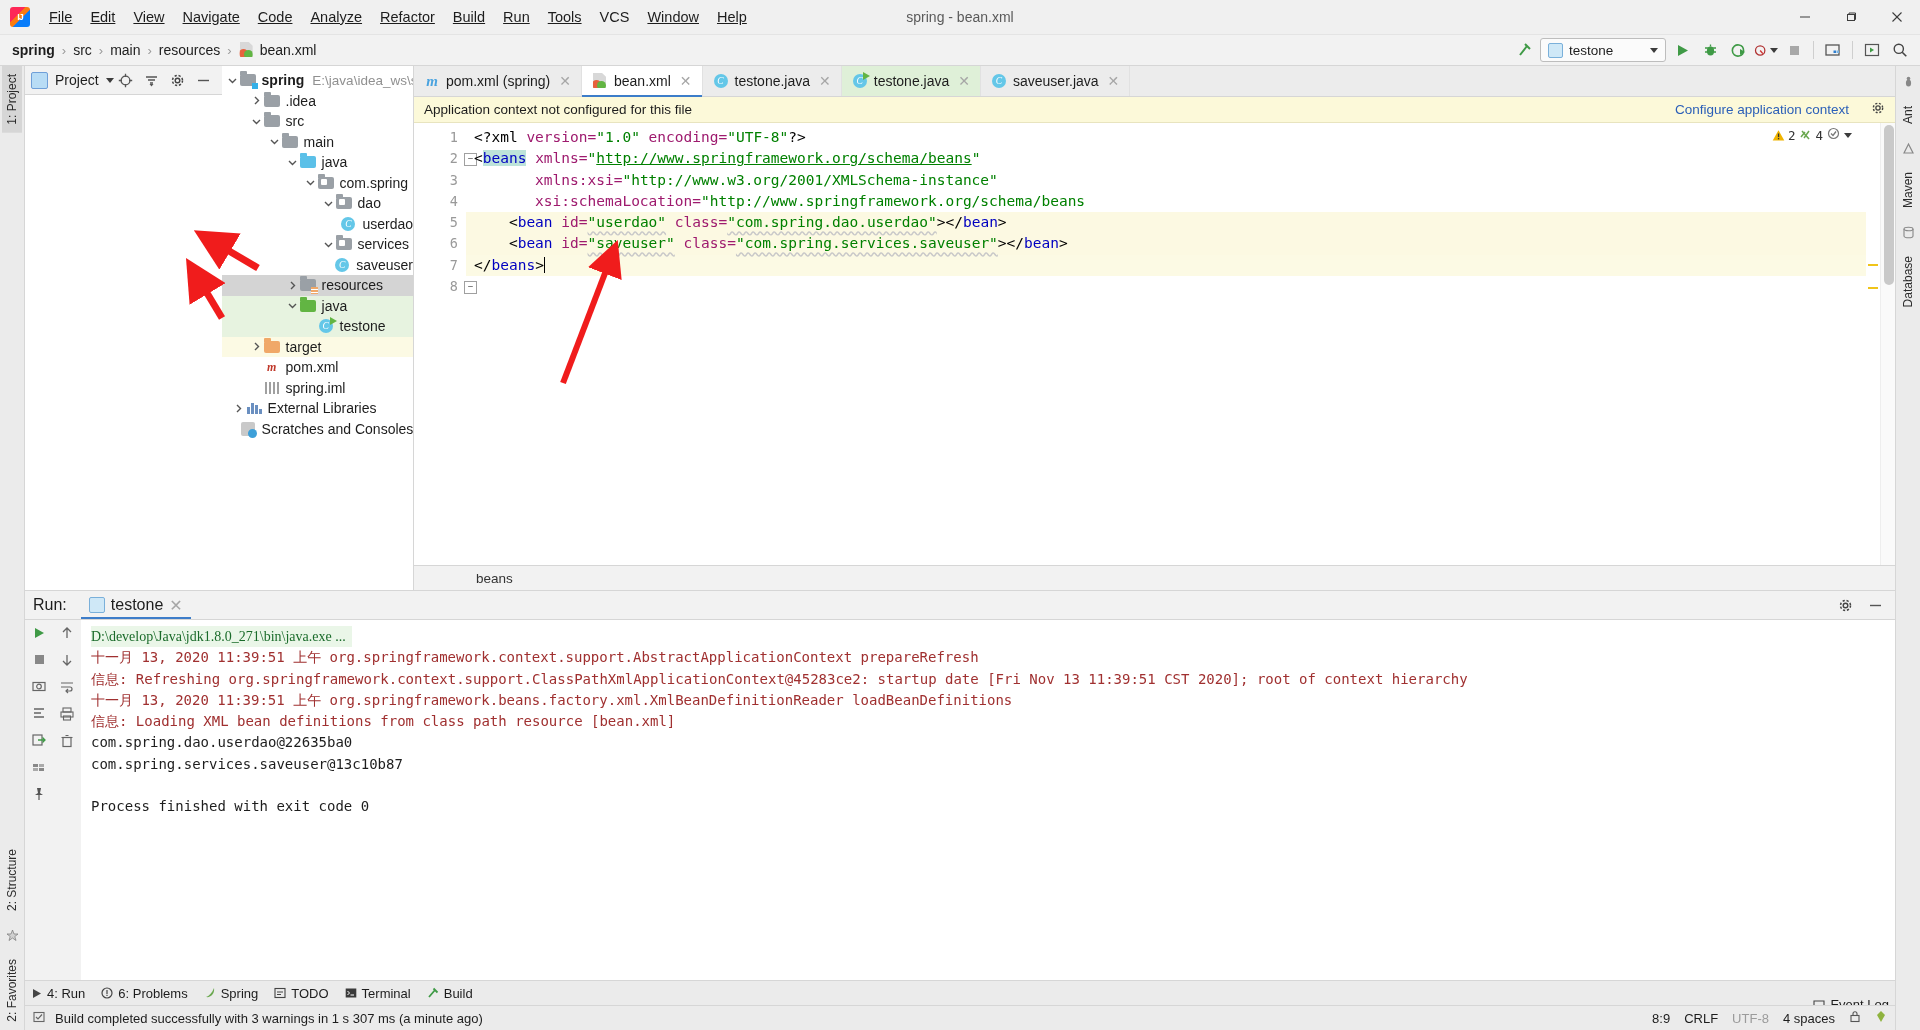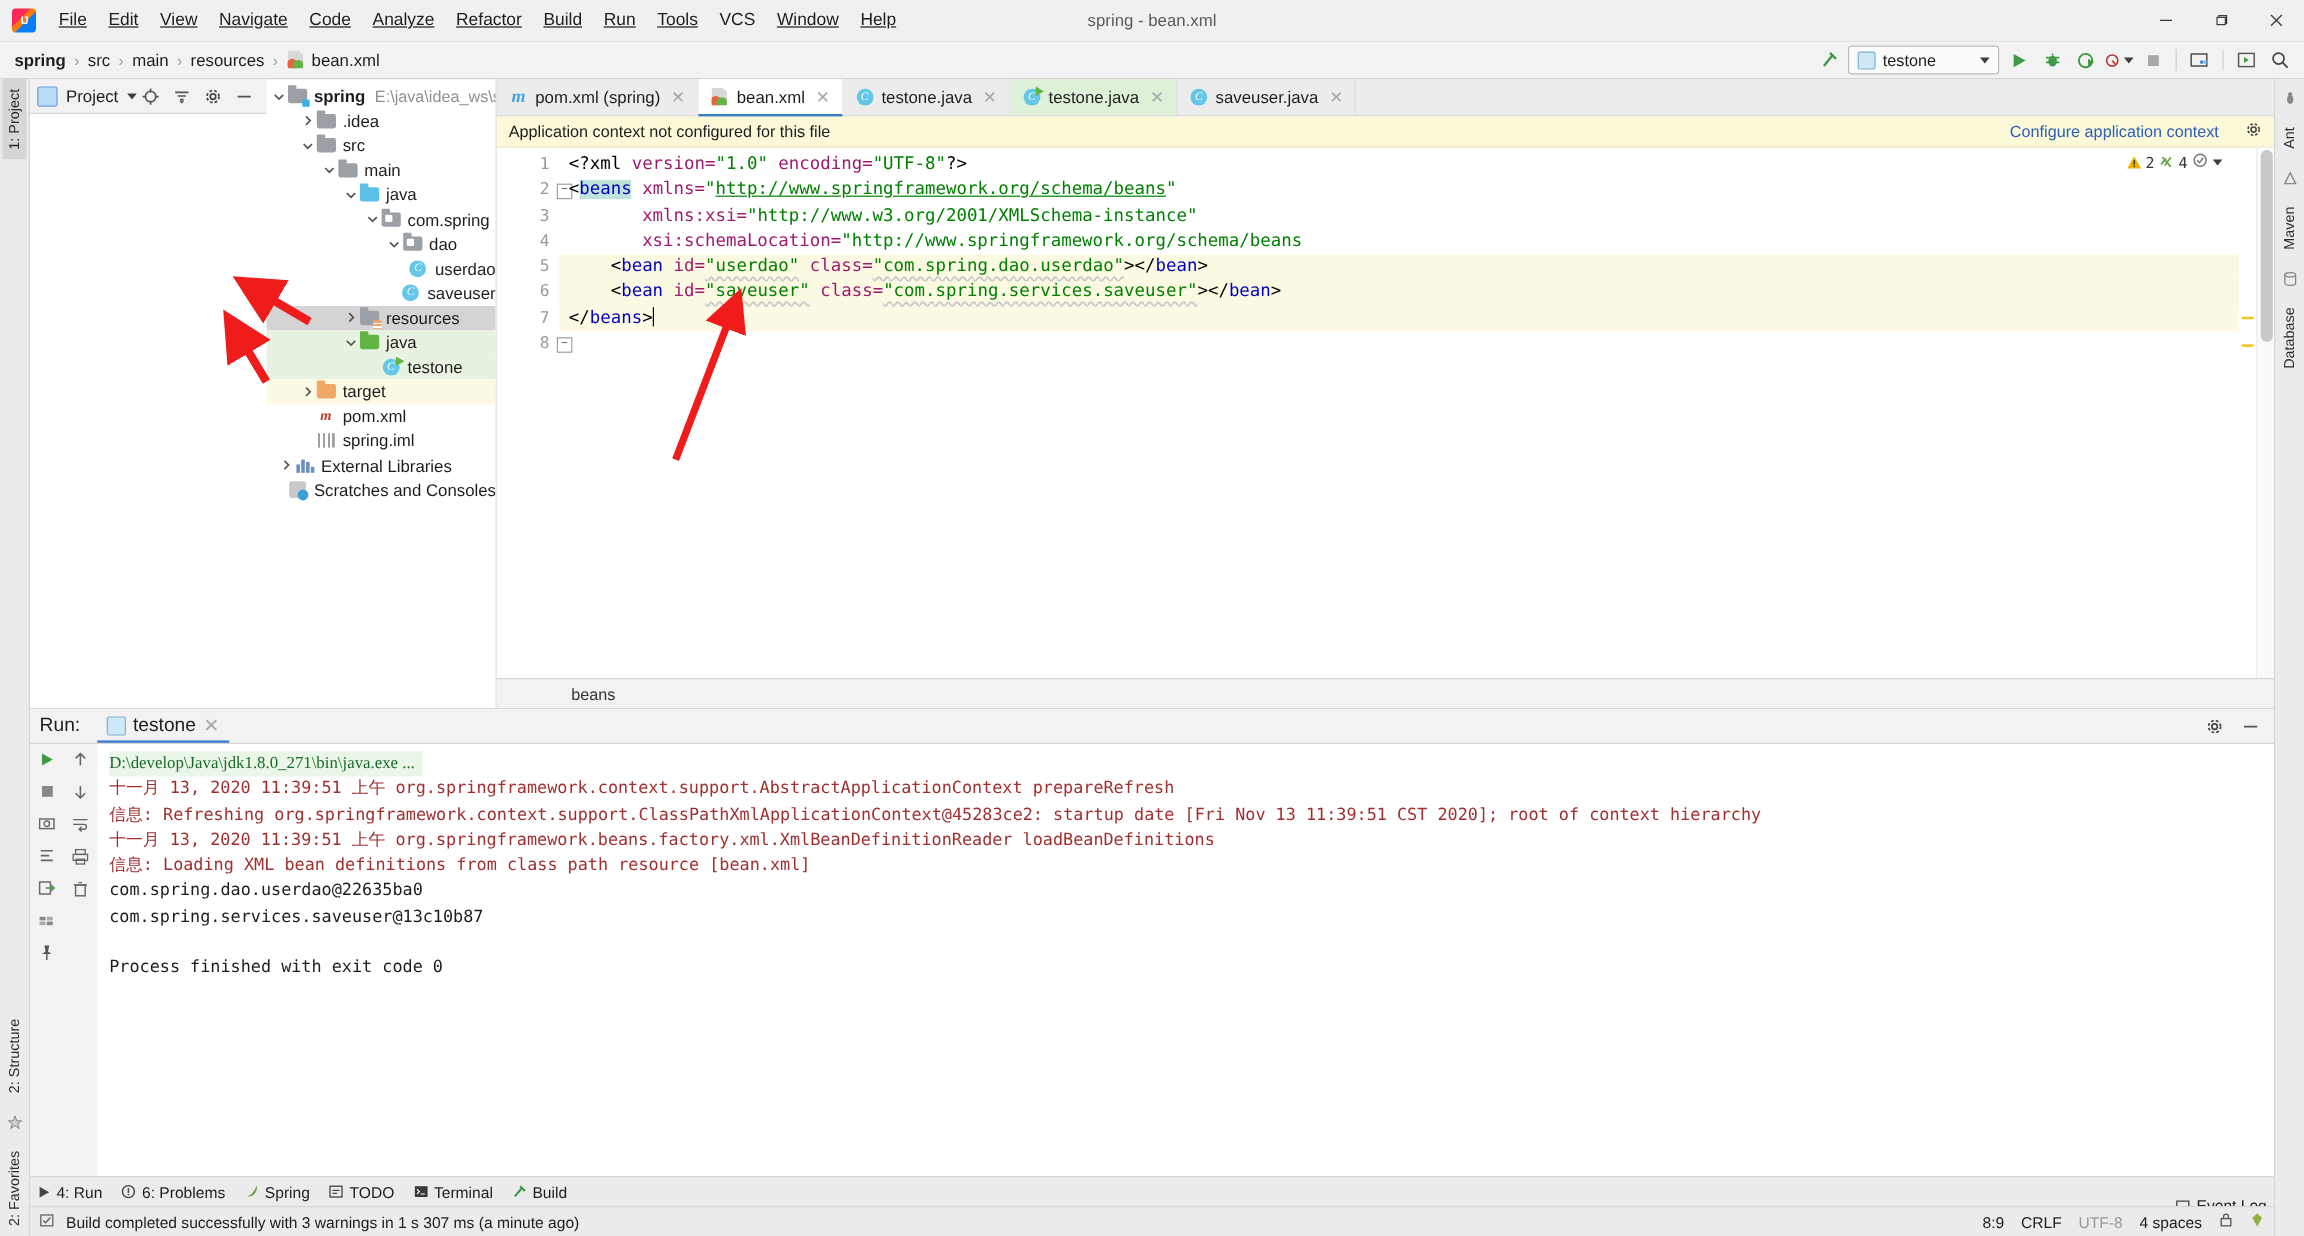--- a/index.html
+++ b/index.html
@@ -506,20 +506,33 @@
                 </span>
                 <span class="tlabel">dao</span>
               </div>
               <div class="trow">
                 <span style="display:inline-block;width:114px"></span>
                 <span class="arrow"></span>
                 <span class="ficon">
                   <span class="cls">C</span>
                 </span>
                 <span class="tlabel">userdao</span>
+              </div>
+              <div class="trow">
+                <span style="display:inline-block;width:96px"></span>
+                <span class="arrow">
+                  <svg width="11" height="11" viewBox="0 0 11 11">
+                    <path d="M2 4 L5.5 7.5 L9 4" stroke="#555" stroke-width="1.4" fill="none"></path>
+                  </svg>
+                </span>
+                <span class="ficon">
+                  <span class="fold gray"></span>
+                  <span class="pkgdot"></span>
+                </span>
+                <span class="tlabel">services</span>
               </div>
               <div class="trow">
                 <span style="display:inline-block;width:114px"></span>
                 <span class="arrow"></span>
                 <span class="ficon">
                   <span class="cls">C</span>
                 </span>
                 <span class="tlabel">saveuser</span>
               </div>
               <div class="trow sel-gray">

